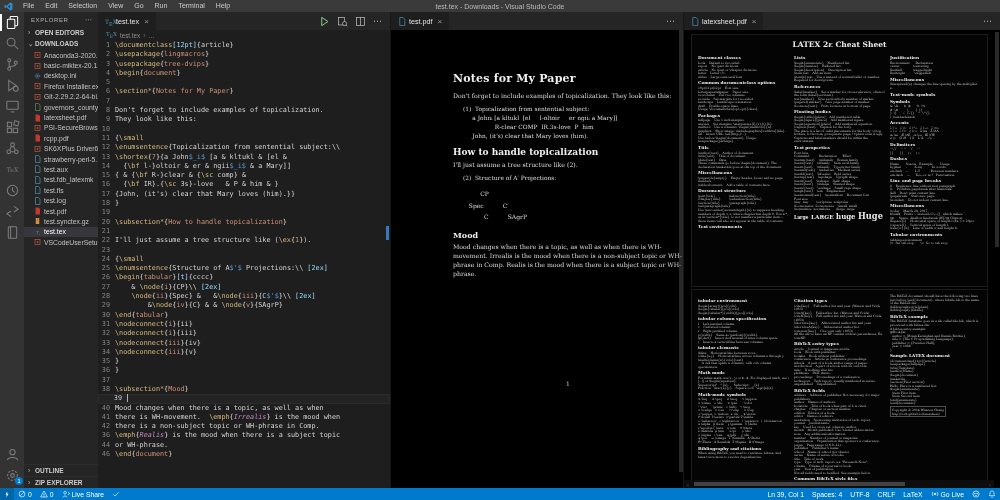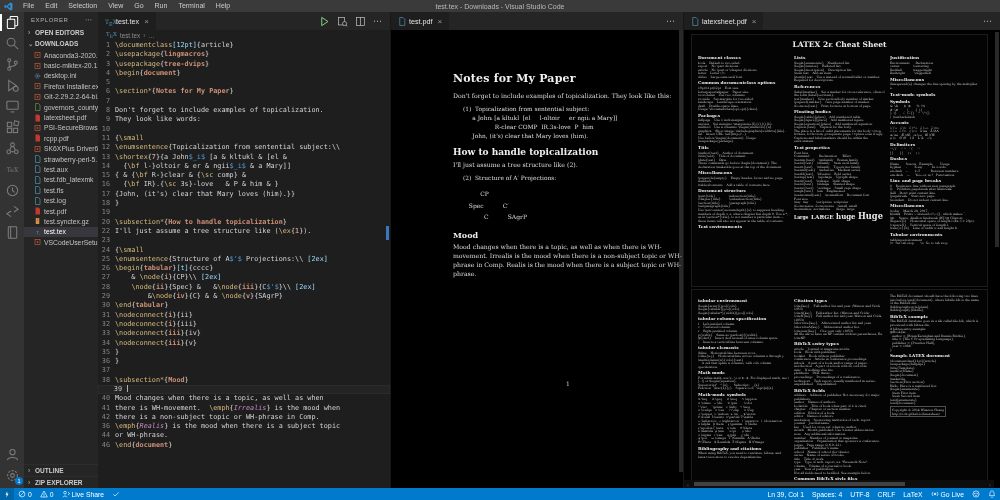--- a/index.html
+++ b/index.html
@@ -61,21 +61,21 @@
   .breadcrumb .bc-tex { color:#519aba; font-family:"DejaVu Serif",serif; font-size:5.5px; }
 
   .code { flex:1; background:#1e1e1e; position:relative; overflow:hidden;
     font-family:"DejaVu Sans Mono",monospace; font-size:6.8px; color:#d4d4d4; padding-top:1px; }
   .cl { display:flex; height:9.3px; line-height:9.3px; white-space:pre; }
   .ln { width:17px; text-align:right; padding-right:5px; color:#858585; flex:none; }
   .lt { white-space:pre;text-align:center; }
   .cl.cur { background:rgba(120,120,120,.08); box-shadow:inset 0 0 0 1px #2b2b2b; }
   .cl.cur .ln { color:#c6c6c6;margin-left:12px; }
   .cursor { display:inline-block; width:1px; height:7.5px; background:#aeafad; vertical-align:-1px; }
-  .tk-c { color:#d7ba7d; } .tk-a { color:#ce9178;font-weight:bold; } .tk-e { color:#c586c0; font-style:italic;margin-top:40px; }
+  .tk-c { color:#d7ba7d; } .tk-a { color:#ce9178; } .tk-e { color:#c586c0; font-style:italic;margin-top:40px; }
   .tk-m { color:#569cd6; } .tk-o { color:#9cdcfe; }
   .ovr { position:absolute; right:1px; top:186px; width:3px; height:14px; background:#3778bf; }
 
   
   .pdfview { flex:1; background:#000; position:relative; overflow:hidden;
     font-family:"DejaVu Serif",serif; color:#dedede; }
   .pdf1 { position:absolute; left:62px; top:42px; width:230px; }
   .pdf1 h1 { font-size:11px; font-weight:bold; color:#efefef; margin-bottom:7px; letter-spacing:.2px; }
   .pdf1 p { font-size:6.2px; line-height:1.45; margin-bottom:4px; }
   .pdf1 .ex { font-size:5.9px; line-height:1.5; white-space:pre; margin:2px 0 5px 10px; }
@@ -398,32 +398,33 @@
       <div class="code" id="code">
         <div class="ovr"></div>
       <div class="cl"><span class="ln">1</span><span class="lt"><span class="tk-c">\documentclass</span><span class="tk-o">[12pt]</span>{article}</span></div>
           <div class="cl"><span class="ln">2</span><span class="lt"><span class="tk-c">\usepackage</span>{<span class="tk-a">lingmacros</span>}</span></div>
           <div class="cl"><span class="ln">3</span><span class="lt"><span class="tk-c">\usepackage</span>{<span class="tk-a">tree-dvips</span>}</span></div>
           <div class="cl"><span class="ln">4</span><span class="lt"><span class="tk-c">\begin</span>{<span class="tk-a">document</span>}</span></div>
           <div class="cl"><span class="ln">5</span><span class="lt"></span></div>
           <div class="cl"><span class="ln">6</span><span class="lt"><span class="tk-c">\section*</span>{<span class="tk-a">Notes for My Paper</span>}</span></div>
           <div class="cl"><span class="ln">7</span><span class="lt"></span></div>
           <div class="cl"><span class="ln">8</span><span class="lt">Don't forget to include examples of topicalization.</span></div>
-          <div class="cl"><span class="ln">9</span><span class="lt">They look like words:</span></div>
+          <div class="cl"><span class="ln">9</span><span class="lt">They look like this:</span></div>
           <div class="cl"><span class="ln">10</span><span class="lt"></span></div>
           <div class="cl"><span class="ln">11</span><span class="lt">{<span class="tk-c">\small</span></span></div>
           <div class="cl"><span class="ln">12</span><span class="lt"><span class="tk-c">\enumsentence</span>{Topicalization from sentential subject:\\</span></div>
           <div class="cl"><span class="ln">13</span><span class="lt"><span class="tk-c">\shortex</span>{<span class="tk-a">7</span>}{a John<span class="tk-m">$_i$</span> [a &amp; kltukl &amp; [el &amp;</span></div>
           <div class="cl"><span class="ln">14</span><span class="lt">  {<span class="tk-c">\bf</span> l-}oltoir &amp; er &amp; ngii<span class="tk-m">$_i$</span> &amp; a Mary]]</span></div>
           <div class="cl"><span class="ln">15</span><span class="lt">{ &amp; {<span class="tk-c">\bf</span> R-}clear &amp; {<span class="tk-c">\sc</span> comp} &amp;</span></div>
           <div class="cl"><span class="ln">16</span><span class="lt">  {<span class="tk-c">\bf</span> IR}.{<span class="tk-c">\sc</span> 3s}-love   &amp; P &amp; him &amp; }</span></div>
           <div class="cl"><span class="ln">17</span><span class="lt">{John, (it's) clear that Mary loves (him).}}</span></div>
           <div class="cl"><span class="ln">18</span><span class="lt">}</span></div>
           <div class="cl"><span class="ln">19</span><span class="lt"></span></div>
           <div class="cl"><span class="ln">20</span><span class="lt"><span class="tk-c">\subsection*</span>{<span class="tk-a">How to handle topicalization</span>}</span></div>
+          <div class="cl"><span class="ln">21</span><span class="lt"></span></div>
           <div class="cl"><span class="ln">22</span><span class="lt">I'll just assume a tree structure like (<span class="tk-c">\ex</span>{<span class="tk-a">1</span>}).</span></div>
           <div class="cl"><span class="ln">23</span><span class="lt"></span></div>
           <div class="cl"><span class="ln">24</span><span class="lt">{<span class="tk-c">\small</span></span></div>
           <div class="cl"><span class="ln">25</span><span class="lt"><span class="tk-c">\enumsentence</span>{Structure of A<span class="tk-m">$'$</span> Projections:\\ <span class="tk-o">[2ex]</span></span></div>
           <div class="cl"><span class="ln">26</span><span class="lt"><span class="tk-c">\begin</span>{<span class="tk-a">tabular</span>}<span class="tk-o">[t]</span>{cccc}</span></div>
           <div class="cl"><span class="ln">27</span><span class="lt">    &amp; <span class="tk-c">\node</span>{<span class="tk-a">i</span>}{CP}\\ <span class="tk-o">[2ex]</span></span></div>
           <div class="cl"><span class="ln">28</span><span class="lt">    <span class="tk-c">\node</span>{<span class="tk-a">ii</span>}{Spec} &amp;   &amp;<span class="tk-c">\node</span>{<span class="tk-a">iii</span>}{C<span class="tk-m">$'$</span>}\\ <span class="tk-o">[2ex]</span></span></div>
           <div class="cl"><span class="ln">29</span><span class="lt">        &amp;<span class="tk-c">\node</span>{<span class="tk-a">iv</span>}{C} &amp; &amp; <span class="tk-c">\node</span>{<span class="tk-a">v</span>}{SAgrP}</span></div>
           <div class="cl"><span class="ln">30</span><span class="lt"><span class="tk-c">\end</span>{<span class="tk-a">tabular</span>}</span></div>
           <div class="cl"><span class="ln">31</span><span class="lt"><span class="tk-c">\nodeconnect</span>{<span class="tk-a">i</span>}{ii}</span></div>

